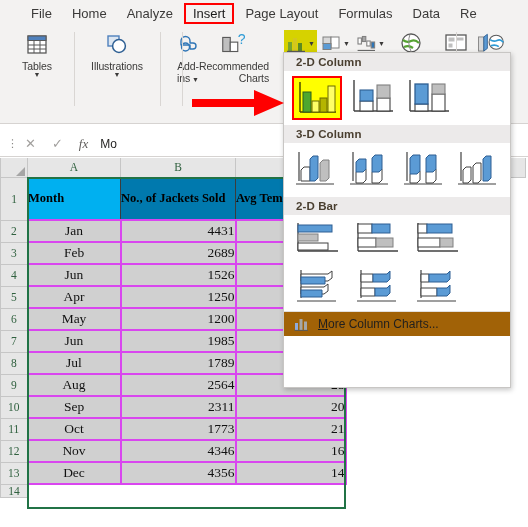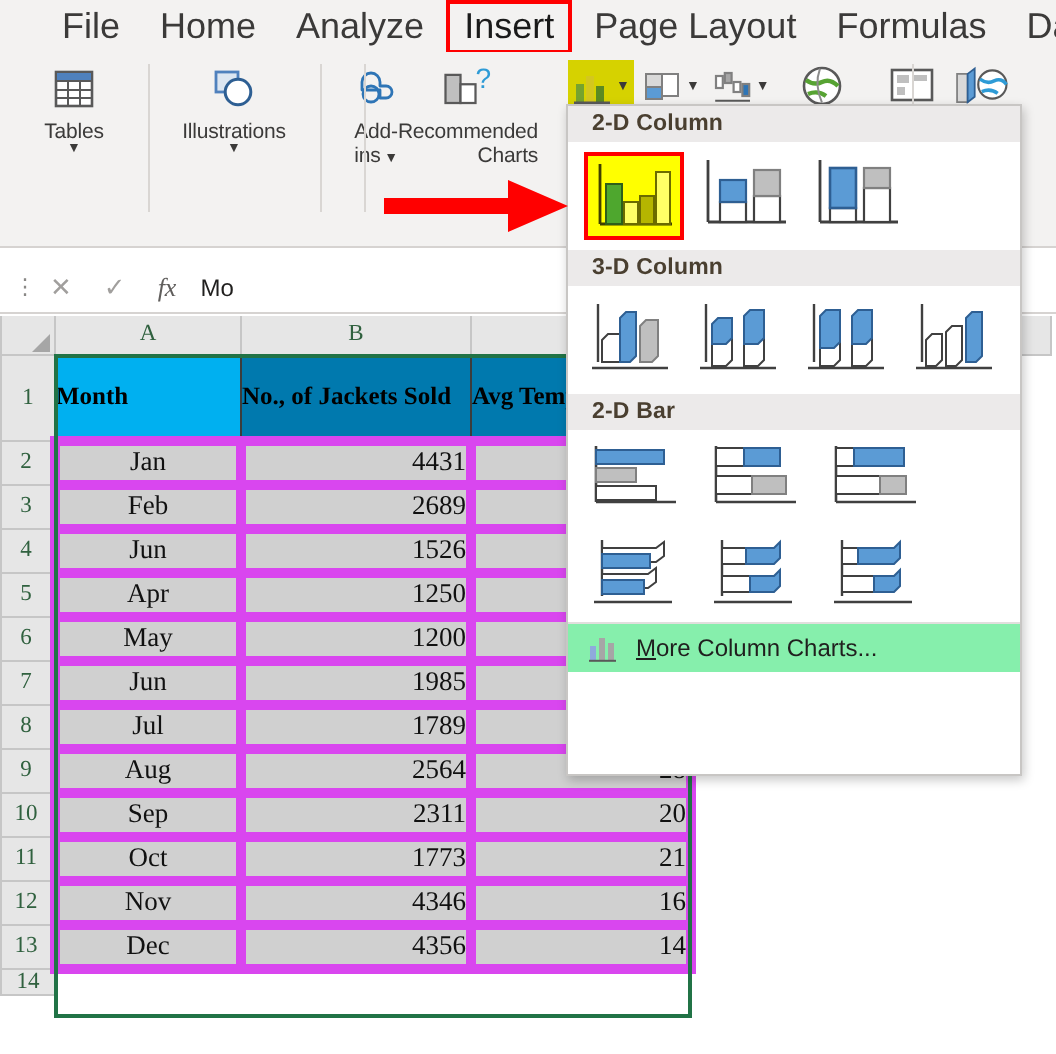--- a/index.html
+++ b/index.html
@@ -11,21 +11,21 @@
   }
   #app { position: relative; width: 528px; height: 527px; }
 
   
   .tabbar {
     position: absolute; top: 0; left: 0; width: 528px; height: 26px;
     background: #f3f2f1;
     display: flex; align-items: center;
   }
   .tab {
-    font-size: 18px; color: #3b3a39;
+    font-size: 13px; color: #3b3a39;
     padding: 3px 9px; margin-right: 2px;
     white-space: nowrap; position: relative;
   }
   .tab.first { margin-left: 22px; }
   .tab.highlighted {
     border: 2.5px solid #ff0000;
     padding: 1px 7px;
     color: #1a1a1a;
   }
 
@@ -93,21 +93,21 @@
     width: 50px; height: 44px; margin-right: 6px;
     background: #fff; position: relative;
   }
   .gthumb.selected {
     background: #ffff00; border: 2px solid #ff0000;
   }
   .grow.bars .gthumb { width: 54px; height: 38px; }
   .gmore {
     display: flex; align-items: center;
     border-top: 1px solid #e1dfdd;
-    padding: 5px 0 5px 10px; background: #86efac;
+    padding: 5px 0 5px 10px; background: #a16207;
     font-size: 12px; color: #201f1e;
   }
   .gmore .mi { margin-right: 9px; display: flex; }
   .gmore u { text-decoration: underline; }
 
   
   .arrow { position: absolute; left: 190px; top: 88px; z-index: 45; }
 
   
   .fbar {
@@ -146,21 +146,21 @@
     width: 0; height: 0;
     border-left: 9px solid transparent;
     border-bottom: 9px solid #a6a6a6;
   }
   .rowhead {
     width: 27px; background: #e6e6e6; border: 1px solid #c6c6c6;
     font-size: 11.5px; color: #30613f; text-align: center;
     font-family: "Liberation Serif", serif;
   }
   td.cell {
-    border: 5px solid #d946ef;
+    border: 2px solid #d946ef;
     background: #d0d0d0;
     font-size: 13.5px; color: #111;
     text-align: center; height: 22px;
     font-family: "Liberation Serif", serif;
   }
   td.cell.num { text-align: right; }
   td.hdr {
     font-weight: bold; font-size: 12.5px; color: #000;
     height: 43px; line-height: 14px;
     font-family: "Liberation Serif", serif;

